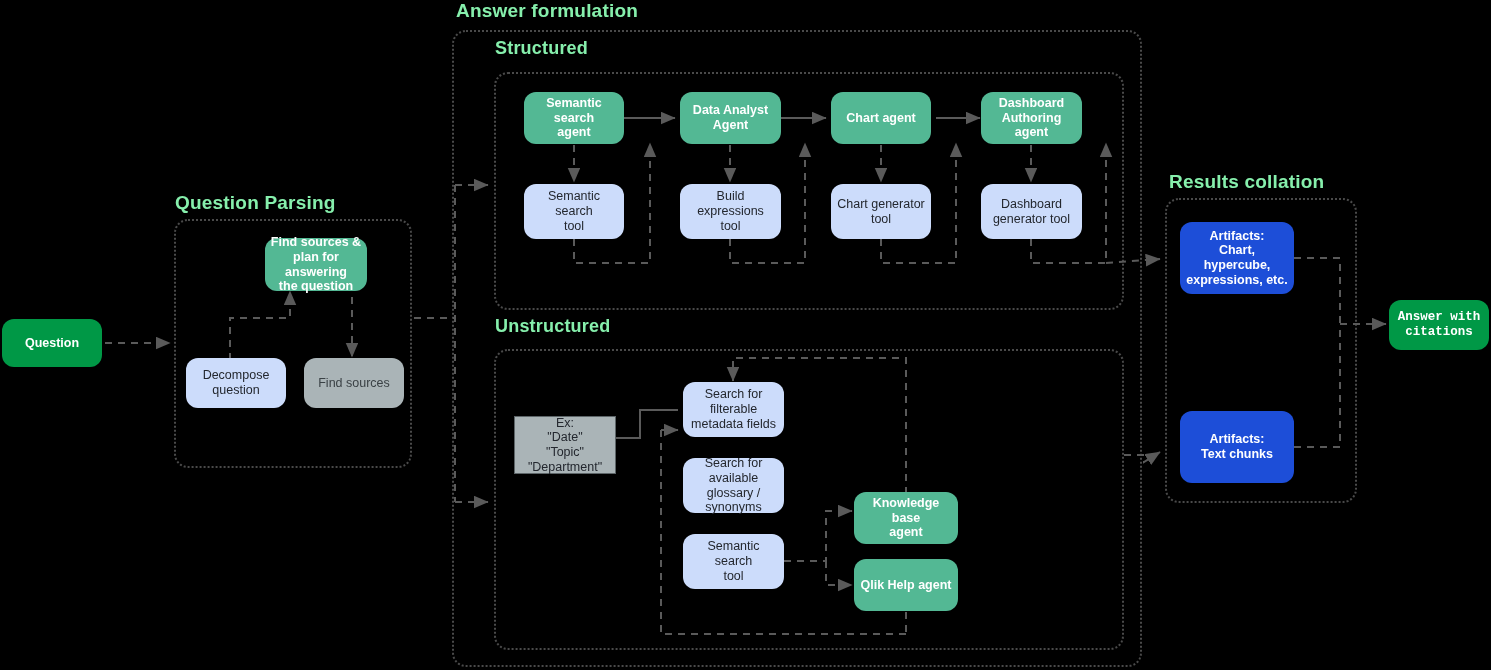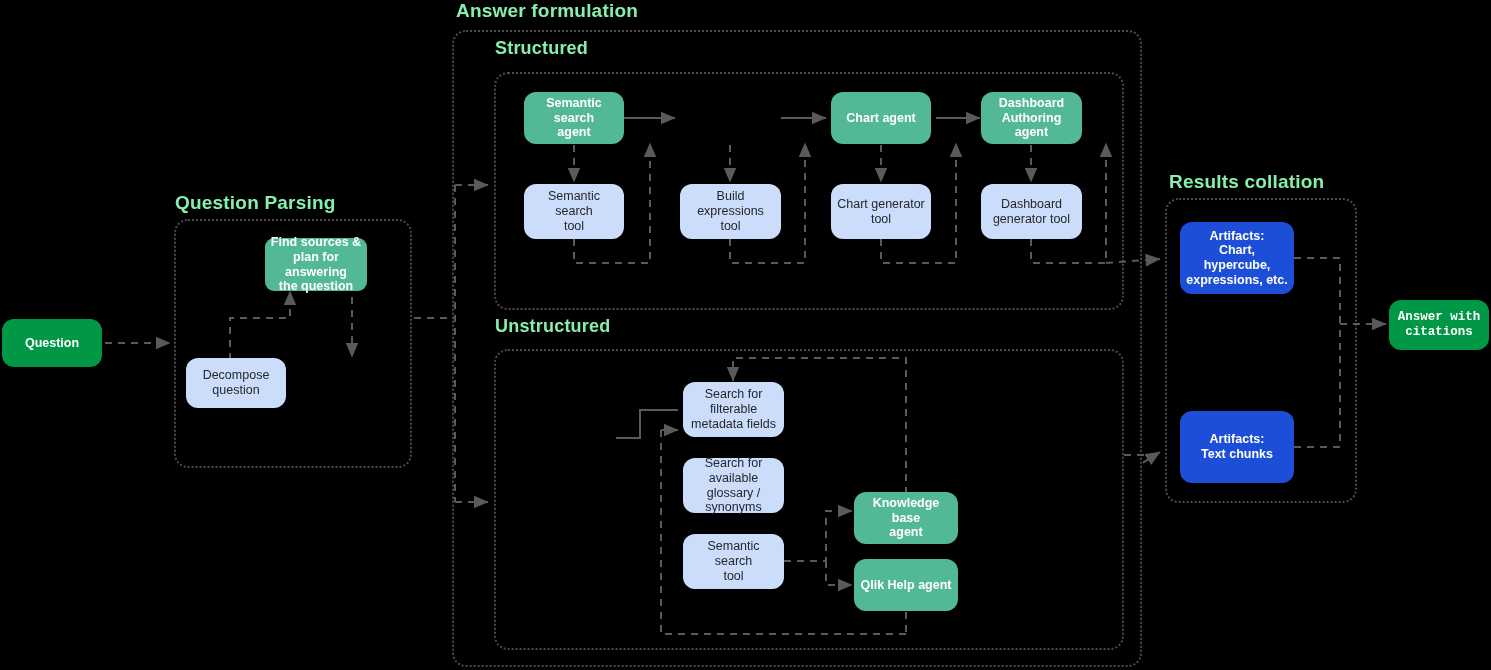--- a/index.html
+++ b/index.html
@@ -98,31 +98,37 @@
       <path d="M1294,258 L1340,258 L1340,324" stroke-dasharray="7,6"></path>
       <path d="M1294,447 L1340,447 L1340,324" stroke-dasharray="7,6"></path>
       <path d="M1340,324 L1386,324" stroke-dasharray="7,6" marker-end="url(#ah)"></path>
     </g>
   </svg>
 
   <div class="node n-green" style="left:2px;top:319px;width:100px;height:48px;">
     <span>Question</span>
   </div>
 
-  <div class="node n-teal" style="left:265px;top:238px;width:102px;height:53px;border-radius:9px;">
+  <div class="node n-teal" style="left:265px;top:238px;width:102px;height:53px;">
     <span>Find sources &amp;<br>plan for answering<br>the question</span>
   </div>
 
   <div class="node n-blue" style="left:186px;top:358px;width:100px;height:50px;">
     <span>Decompose<br>question</span>
   </div>
 
+  <div class="node n-gray" style="left:304px;top:358px;width:100px;height:50px;">
+    <span>Find sources</span>
+  </div>
 
   <div class="node n-teal" style="left:524px;top:92px;width:100px;height:52px;">
     <span>Semantic search<br>agent</span>
+  </div>
+  <div class="node n-teal" style="left:680px;top:92px;width:101px;height:52px;">
+    <span>Data Analyst<br>Agent</span>
   </div>
   <div class="node n-teal" style="left:831px;top:92px;width:100px;height:52px;">
     <span>Chart agent</span>
   </div>
   <div class="node n-teal" style="left:981px;top:92px;width:101px;height:52px;">
     <span>Dashboard<br>Authoring agent</span>
   </div>
 
   <div class="node n-blue" style="left:524px;top:184px;width:100px;height:55px;">
     <span>Semantic search<br>tool</span>
@@ -130,20 +136,23 @@
   <div class="node n-blue" style="left:680px;top:184px;width:101px;height:55px;">
     <span>Build expressions<br>tool</span>
   </div>
   <div class="node n-blue" style="left:831px;top:184px;width:100px;height:55px;">
     <span>Chart generator<br>tool</span>
   </div>
   <div class="node n-blue" style="left:981px;top:184px;width:101px;height:55px;">
     <span>Dashboard<br>generator tool</span>
   </div>
 
+  <div class="node n-graysq" style="left:514px;top:416px;width:102px;height:58px;">
+    <span>Ex:<br>"Date"<br>"Topic"<br>"Department"</span>
+  </div>
   <div class="node n-blue" style="left:683px;top:382px;width:101px;height:55px;">
     <span>Search for filterable<br>metadata fields</span>
   </div>
   <div class="node n-blue" style="left:683px;top:458px;width:101px;height:55px;">
     <span>Search for available<br>glossary /<br>synonyms</span>
   </div>
   <div class="node n-blue" style="left:683px;top:534px;width:101px;height:55px;">
     <span>Semantic search<br>tool</span>
   </div>
   <div class="node n-teal" style="left:854px;top:492px;width:104px;height:52px;">

